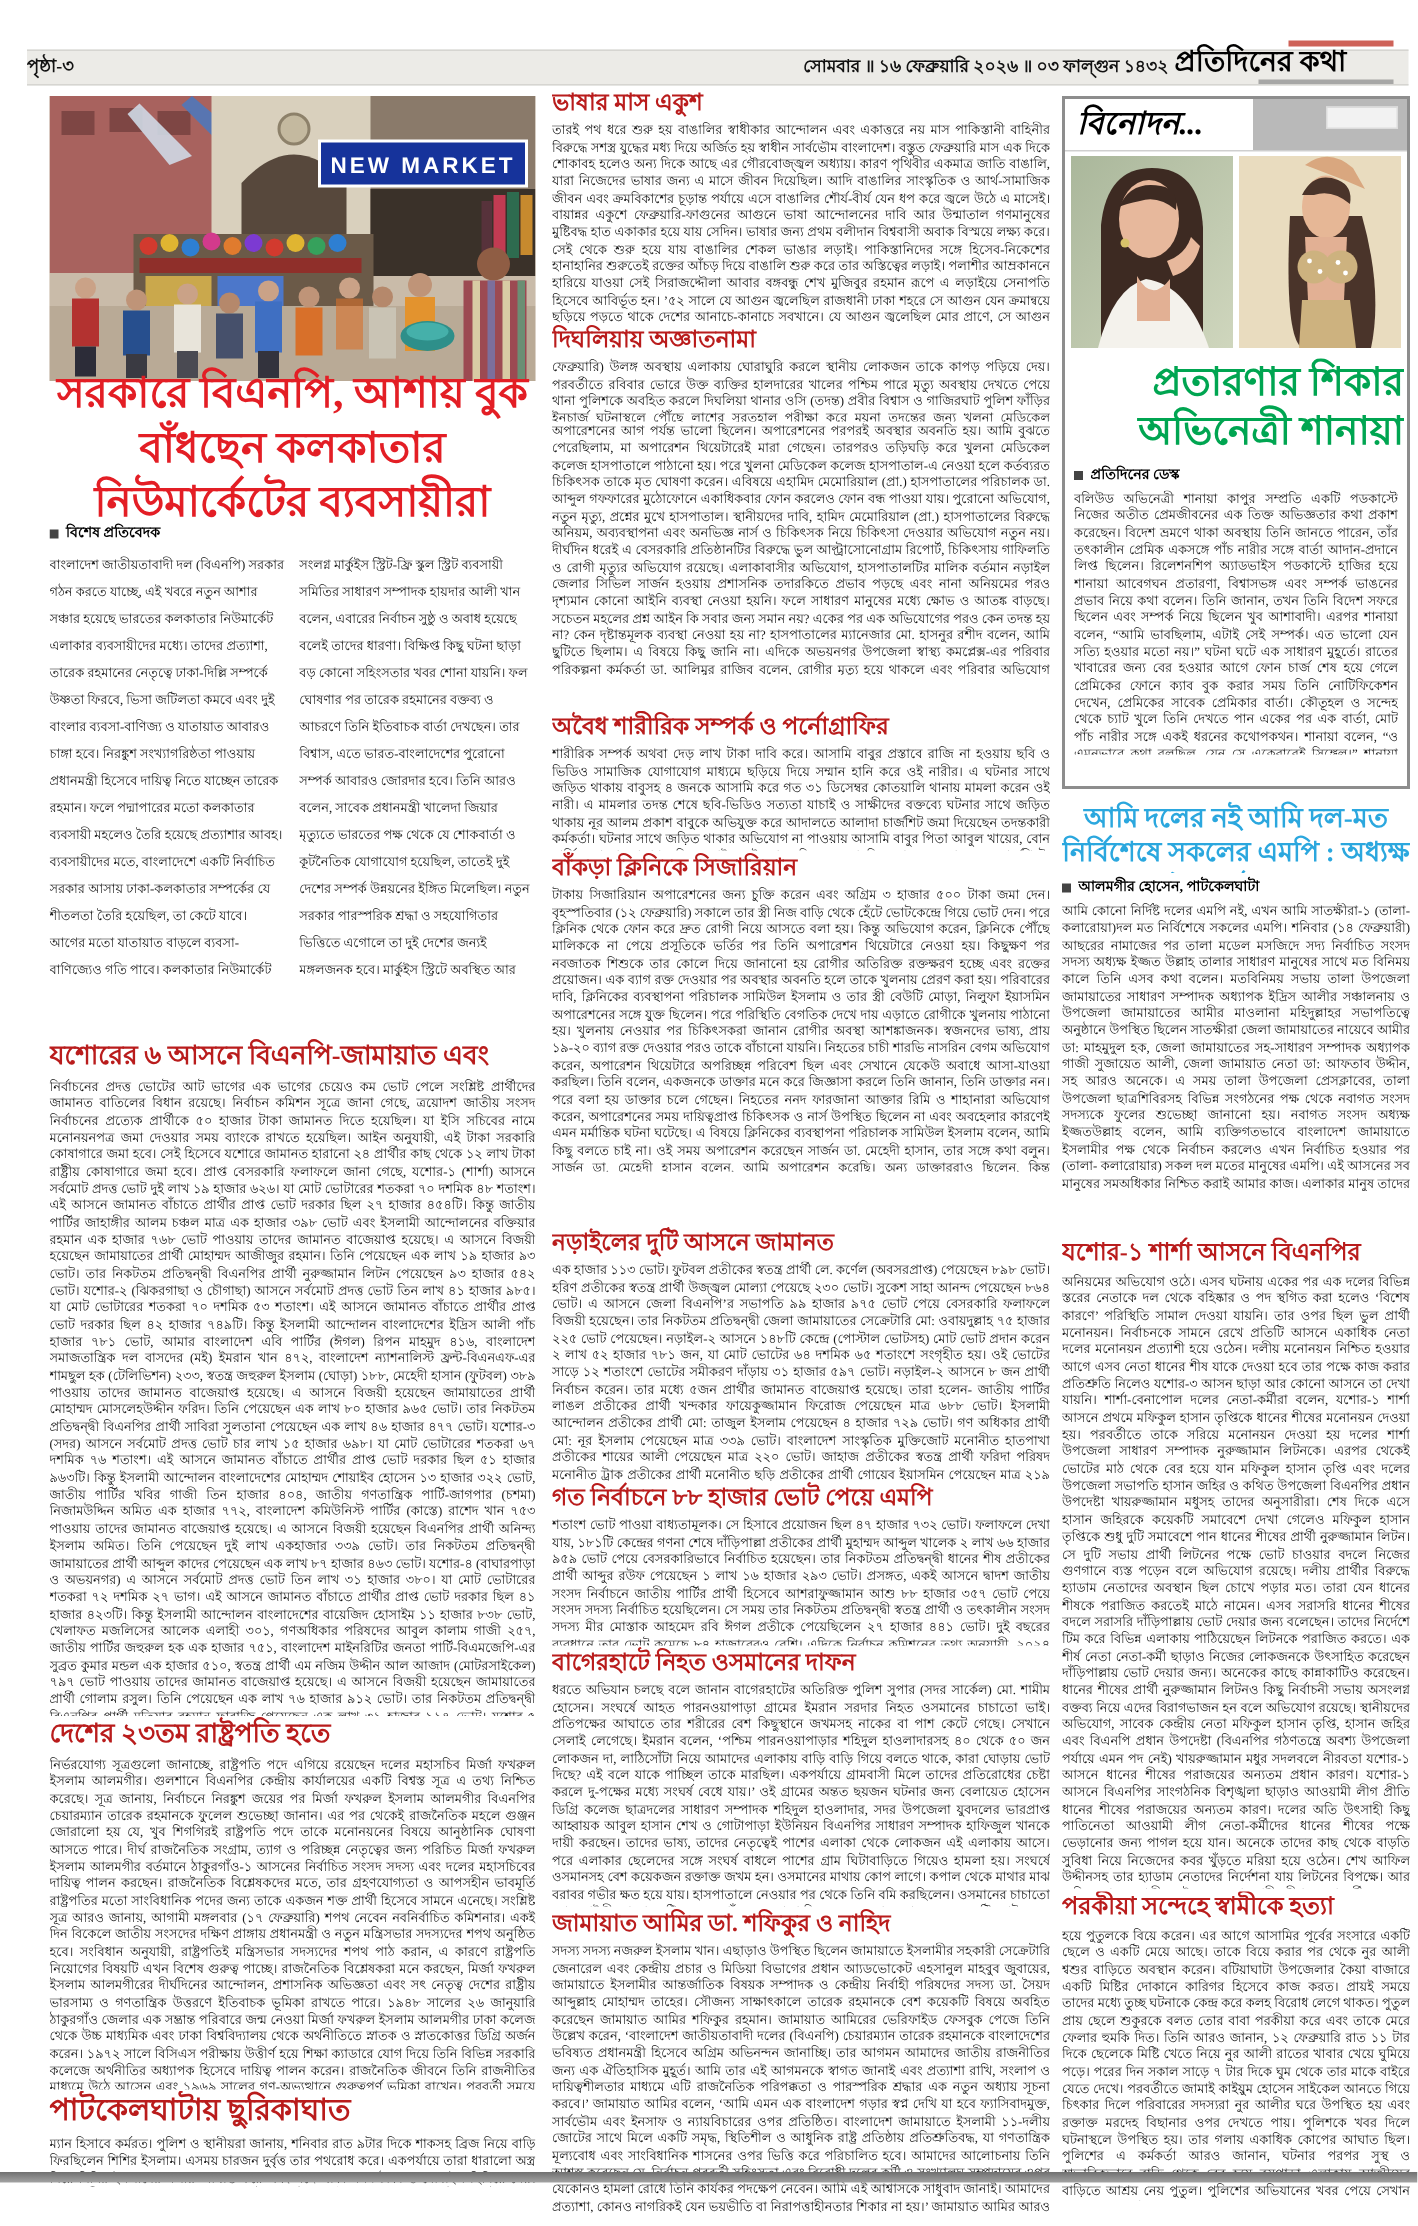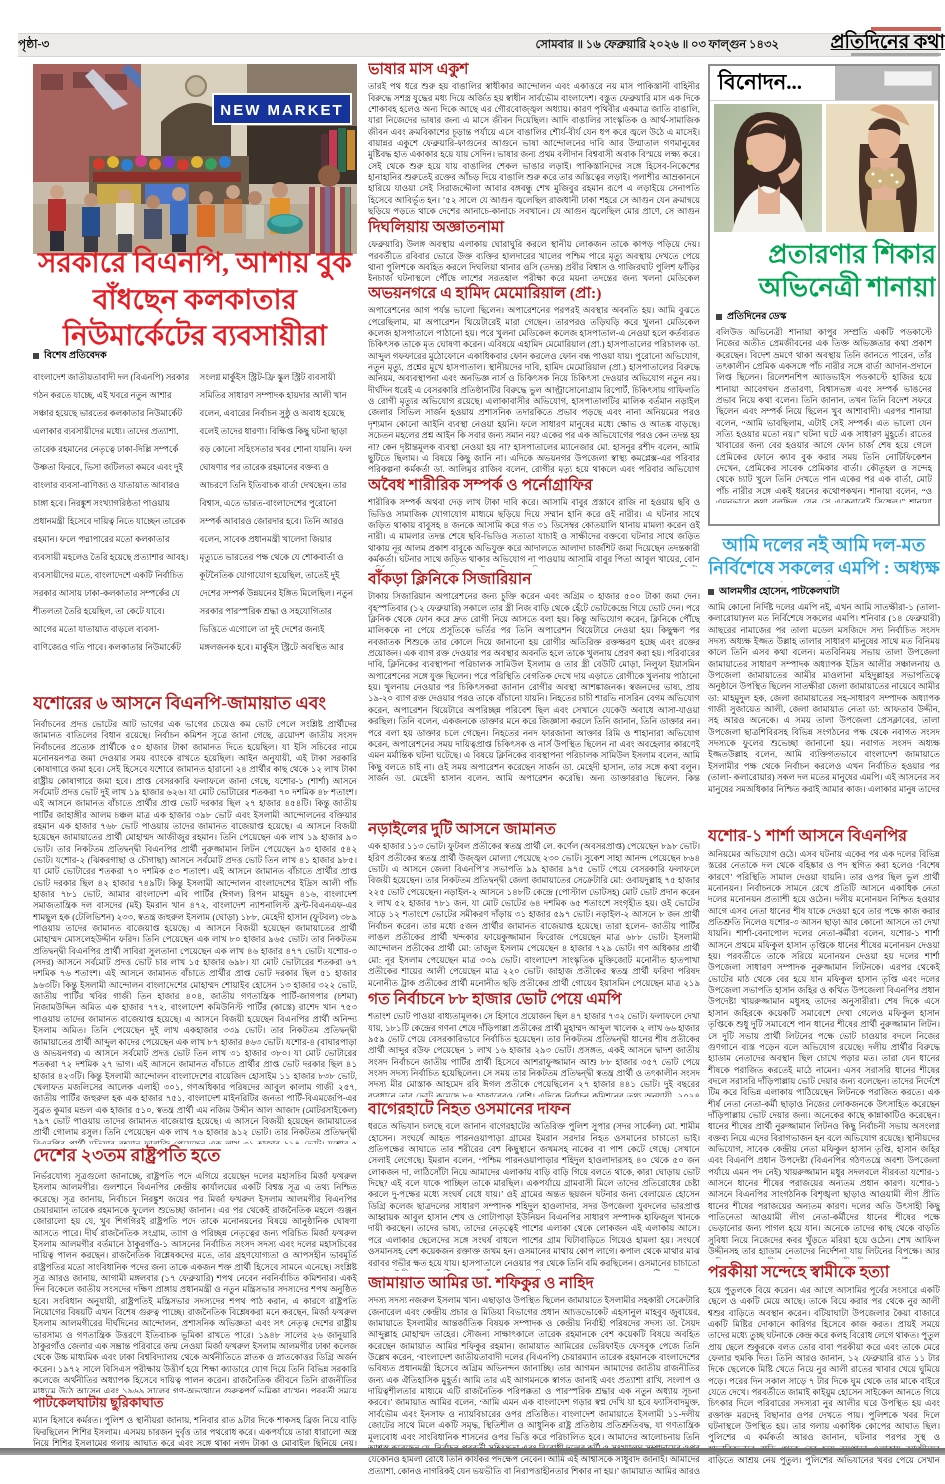--- a/index.html
+++ b/index.html
@@ -10,21 +10,21 @@
   }
   
   .header-bar{
     position:absolute;left:18px;right:6px;top:33px;height:22px;
     background:#ecebe7;border-top:1px solid #d6d5d1;border-bottom:1px solid #d6d5d1;
     display:flex;align-items:center;font-size:12px;font-weight:bold;color:#111;
   }
   .page-label{}
   .date-line{margin-left:auto;margin-right:160px;font-size:11.5px;}
   .masthead{
-    position:absolute;right:0;top:27px;width:150px;height:32px;text-align:right;text-decoration:underline;
+    position:absolute;right:12px;top:27px;width:150px;height:32px;text-align:left;
   }
   .masthead-top{height:4px;width:70px;margin:0 4px 1px auto;background:#c23b2e;opacity:.8;}
   .masthead-title{font-size:19px;font-weight:bold;color:#000;line-height:1;letter-spacing:0;}
   .masthead-bottom{height:3px;width:90px;margin:2px 4px 0 auto;background:#8a8a8a;opacity:.7;}
   
   .story{overflow:hidden;}
   .h-black{font-weight:bold;color:#b91c1c;line-height:1.25;}
   .h-mid{font-size:15.5px;margin:1px 0 3px 0;}
   .h-left-big{font-size:17.5px;margin:1px 0 4px 0;}
   .h-right{font-size:16px;margin:1px 0 3px 0;}
@@ -46,20 +46,21 @@
   #middle-region{position:absolute;left:368px;top:58px;width:332px;}
   
   #right-region{position:absolute;left:708px;top:64px;width:232px;}
   .ent-box{
     width:228px;height:458px;border:2px solid #8d8d8d;background:#fff;overflow:hidden;
   }
   .ent-title{
     height:34px;display:flex;align-items:center;position:relative;
     background:linear-gradient(to right,#ffffff 0 55%,#b9b9b9 55% 100%);
     border-bottom:1px solid #cfcfcf;
+    font-style:italic;
   }
   .ent-title-text{font-size:21px;font-weight:bold;color:#000;margin-left:8px;}
   .ent-title-box{position:absolute;right:6px;top:5px;width:46px;height:13px;background:#f2f2f2;border:1px solid #dcdcdc;}
   .ent-photos{display:flex;gap:4px;padding:3px 4px;}
   .ent-photo{width:108px;height:128px;overflow:hidden;}
   .headline-green{
     text-align:right;font-size:26px;font-weight:bold;color:#00a551;line-height:1.25;
     margin:4px 2px 2px 2px;height:68px;overflow:hidden;
   }
   .headline-blue{
@@ -183,39 +184,38 @@
     <div class="h-black h-left-big">যশোরের ৬ আসনে বিএনপি-জামায়াত এবং</div>
     <div class="body-text" style="height:426px;">নির্বাচনের প্রদত্ত ভোটের আট ভাগের এক ভাগের চেয়েও কম ভোট পেলে সংশ্লিষ্ট প্রার্থীদের জামানত বাতিলের বিধান রয়েছে। নির্বাচন কমিশন সূত্রে জানা গেছে, ত্রয়োদশ জাতীয় সংসদ নির্বাচনের প্রত্যেক প্রার্থীকে ৫০ হাজার টাকা জামানত দিতে হয়েছিল। যা ইসি সচিবের নামে মনোনয়নপত্র জমা দেওয়ার সময় ব্যাংকে রাখতে হয়েছিল। আইন অনুযায়ী, এই টাকা সরকারি কোষাগারে জমা হবে। সেই হিসেবে যশোরে জামানত হারানো ২৪ প্রার্থীর কাছ থেকে ১২ লাখ টাকা রাষ্ট্রীয় কোষাগারে জমা হবে। প্রাপ্ত বেসরকারি ফলাফলে জানা গেছে, যশোর-১ (শার্শা) আসনে সর্বমোট প্রদত্ত ভোট দুই লাখ ১৯ হাজার ৬২৬। যা মোট ভোটারের শতকরা ৭০ দশমিক ৪৮ শতাংশ। এই আসনে জামানত বাঁচাতে প্রার্থীর প্রাপ্ত ভোট দরকার ছিল ২৭ হাজার ৪৫৪টি। কিন্তু জাতীয় পার্টির জাহাঙ্গীর আলম চঞ্চল মাত্র এক হাজার ৩৯৮ ভোট এবং ইসলামী আন্দোলনের বক্তিয়ার রহমান এক হাজার ৭৬৮ ভোট পাওয়ায় তাদের জামানত বাজেয়াপ্ত হয়েছে। এ আসনে বিজয়ী হয়েছেন জামায়াতের প্রার্থী মোহাম্মদ আজীজুর রহমান। তিনি পেয়েছেন এক লাখ ১৯ হাজার ৯৩ ভোট। তার নিকটতম প্রতিদ্বন্দ্বী বিএনপির প্রার্থী নুরুজ্জামান লিটন পেয়েছেন ৯৩ হাজার ৫৪২ ভোট। যশোর-২ (ঝিকরগাছা ও চৌগাছা) আসনে সর্বমোট প্রদত্ত ভোট তিন লাখ ৪১ হাজার ৯৮৫। যা মোট ভোটারের শতকরা ৭০ দশমিক ৫৩ শতাংশ। এই আসনে জামানত বাঁচাতে প্রার্থীর প্রাপ্ত ভোট দরকার ছিল ৪২ হাজার ৭৪৯টি। কিন্তু ইসলামী আন্দোলন বাংলাদেশের ইদ্রিস আলী পাঁচ হাজার ৭৮১ ভোট, আমার বাংলাদেশ এবি পার্টির (ঈগল) রিপন মাহমুদ ৪১৬, বাংলাদেশ সমাজতান্ত্রিক দল বাসদের (মই) ইমরান খান ৪৭২, বাংলাদেশ ন্যাশনালিস্ট ফ্রন্ট-বিএনএফ-এর শামছুল হক (টেলিভিশন) ২৩৩, স্বতন্ত্র জহুরুল ইসলাম (ঘোড়া) ১৮৮, মেহেদী হাসান (ফুটবল) ৩৮৯ পাওয়ায় তাদের জামানত বাজেয়াপ্ত হয়েছে। এ আসনে বিজয়ী হয়েছেন জামায়াতের প্রার্থী মোহাম্মদ মোসলেহউদ্দীন ফরিদ। তিনি পেয়েছেন এক লাখ ৮০ হাজার ৯৬৫ ভোট। তার নিকটতম প্রতিদ্বন্দ্বী বিএনপির প্রার্থী সাবিরা সুলতানা পেয়েছেন এক লাখ ৪৬ হাজার ৪৭৭ ভোট। যশোর-৩ (সদর) আসনে সর্বমোট প্রদত্ত ভোট চার লাখ ১৫ হাজার ৬৯৮। যা মোট ভোটারের শতকরা ৬৭ দশমিক ৭৬ শতাংশ। এই আসনে জামানত বাঁচাতে প্রার্থীর প্রাপ্ত ভোট দরকার ছিল ৫১ হাজার ৯৬৩টি। কিন্তু ইসলামী আন্দোলন বাংলাদেশের মোহাম্মদ শোয়াইব হোসেন ১৩ হাজার ৩২২ ভোট, জাতীয় পার্টির খবির গাজী তিন হাজার ৪০৪, জাতীয় গণতান্ত্রিক পার্টি-জাগপার (চশমা) নিজামউদ্দিন অমিত এক হাজার ৭৭২, বাংলাদেশ কমিউনিস্ট পার্টির (কাস্তে) রাশেদ খান ৭৫৩ পাওয়ায় তাদের জামানত বাজেয়াপ্ত হয়েছে। এ আসনে বিজয়ী হয়েছেন বিএনপির প্রার্থী অনিন্দ্য ইসলাম অমিত। তিনি পেয়েছেন দুই লাখ একহাজার ৩৩৯ ভোট। তার নিকটতম প্রতিদ্বন্দ্বী জামায়াতের প্রার্থী আব্দুল কাদের পেয়েছেন এক লাখ ৮৭ হাজার ৪৬৩ ভোট। যশোর-৪ (বাঘারপাড়া ও অভয়নগর) এ আসনে সর্বমোট প্রদত্ত ভোট তিন লাখ ৩১ হাজার ৩৮০। যা মোট ভোটারের শতকরা ৭২ দশমিক ২৭ ভাগ। এই আসনে জামানত বাঁচাতে প্রার্থীর প্রাপ্ত ভোট দরকার ছিল ৪১ হাজার ৪২৩টি। কিন্তু ইসলামী আন্দোলন বাংলাদেশের বায়েজিদ হোসাইম ১১ হাজার ৮৩৮ ভোট, খেলাফত মজলিসের আলেক এলাহী ৩০১, গণঅধিকার পরিষদের আবুল কালাম গাজী ২৫৭, জাতীয় পার্টির জহুরুল হক এক হাজার ৭৫১, বাংলাদেশ মাইনরিটির জনতা পার্টি-বিএমজেপি-এর সুব্রত কুমার মন্ডল এক হাজার ৫১০, স্বতন্ত্র প্রার্থী এম নজিম উদ্দীন আল আজাদ (মোটরসাইকেল) ৭৯৭ ভোট পাওয়ায় তাদের জামানত বাজেয়াপ্ত হয়েছে। এ আসনে বিজয়ী হয়েছেন জামায়াতের প্রার্থী গোলাম রসুল। তিনি পেয়েছেন এক লাখ ৭৬ হাজার ৯১২ ভোট। তার নিকটতম প্রতিদ্বন্দ্বী বিএনপির প্রার্থী মতিয়ার রহমান ফারাজি পেয়েছেন এক লাখ ৩১ হাজার ৯১৭ ভোট। যশোর-৫ (মণিরামপুর) এ আসনে সর্বমোট প্রদত্ত ভোট দুই লাখ ৮৬ হাজার ৩২০। যা মোট ভোটারের শতকরা ৭৬ দশমিক ৫০ শতাংশ। এই আসনে জামানত বাঁচাতে প্রার্থীর প্রাপ্ত ভোট দরকার ছিল ৩৫ হাজার ৭৯০ ভোট। কিন্তু ইসলামী আন্দোলন বাংলাদেশের জয়নাল আবেদীন চার হাজার ৪০০ ভোট, জাতীয় পার্টির এমএ হালিম দুই হাজার ২৪৫, স্বতন্ত্র কামরুজ্জামান (ফুটবল) দুই হাজার ১০৩ পাওয়ায় তাদের জামানত বাজেয়াপ্ত হয়েছে। এ আসনে বিজয়ী হয়েছেন জামায়াতের প্রার্থী গাজী এনামুল হক। তিনি পেয়েছেন এক লাখ ৩২ হাজার ৮৭৬ ভোট। তার নিকটতম প্রতিদ্বন্দ্বী স্বতন্ত্র শহীন মোহাম্মদ ইকবাল হোসেন (কলস) প্রতীকে পেয়েছেন ৮৫ হাজার ৪৫ ভোট। এছাড়া বিএনপির প্রার্থী রশীদ আহমাদ পেয়েছেন ৫৪ হাজার ৮৭৫ ভোট। এই আসনে এই তিনজন প্রার্থী জামানত ফেরত পাবেন। যশোর-৬ (কেশবপুর) এ আসনে সর্বমোট প্রদত্ত ভোট এক লাখ ৭৮ হাজার ৫০৮। যা মোট ভোটারের শতকরা ৭৭ দশমিক ৯০ শতাংশ। এই আসনে জামানত বাঁচাতে প্রার্থীর প্রাপ্ত ভোট দরকার ছিল ২২ হাজার ৩১৪ ভোট। কিন্তু ইসলামী আন্দোলন বাংলাদেশের শহিদুল ইসলাম এক হাজার ২৮৫ ভোট, জাতীয় পার্টির জিএম হাসান ৯৯০, আমার বাংলাদেশ এবি পার্টির (ঈগল) মাহমুদ হাসান ৬৭২ ভোট পাওয়ায় তাদের জামানত বাজেয়াপ্ত হয়েছে। এ আসনে বিজয়ী হয়েছেন জামায়াতের প্রার্থী মোক্তার আলী। তিনি পেয়েছেন ৯২ হাজার ২৩৪ ভোট। তার নিকটতম প্রতিদ্বন্দ্বী বিএনপির প্রার্থী আবুল হোসেন আজাদ পেয়েছেন ৮০ হাজার ১৪১ ভোট।</div>
   </div>
 
   <div class="story" style="height:250px;">
     <div class="h-black h-left-big">দেশের ২৩তম রাষ্ট্রপতি হতে</div>
     <div class="body-text" style="height:222px;">নির্ভরযোগ্য সূত্রগুলো জানাচ্ছে, রাষ্ট্রপতি পদে এগিয়ে রয়েছেন দলের মহাসচিব মির্জা ফখরুল ইসলাম আলমগীর। গুলশানে বিএনপির কেন্দ্রীয় কার্যালয়ের একটি বিশ্বস্ত সূত্র এ তথ্য নিশ্চিত করেছে। সূত্র জানায়, নির্বাচনে নিরঙ্কুশ জয়ের পর মির্জা ফখরুল ইসলাম আলমগীর বিএনপির চেয়ারম্যান তারেক রহমানকে ফুলেল শুভেচ্ছা জানান। এর পর থেকেই রাজনৈতিক মহলে গুঞ্জন জোরালো হয় যে, খুব শিগগিরই রাষ্ট্রপতি পদে তাকে মনোনয়নের বিষয়ে আনুষ্ঠানিক ঘোষণা আসতে পারে। দীর্ঘ রাজনৈতিক সংগ্রাম, ত্যাগ ও পরিচ্ছন্ন নেতৃত্বের জন্য পরিচিত মির্জা ফখরুল ইসলাম আলমগীর বর্তমানে ঠাকুরগাঁও-১ আসনের নির্বাচিত সংসদ সদস্য এবং দলের মহাসচিবের দায়িত্ব পালন করছেন। রাজনৈতিক বিশ্লেষকদের মতে, তার গ্রহণযোগ্যতা ও আপসহীন ভাবমূর্তি রাষ্ট্রপতির মতো সাংবিধানিক পদের জন্য তাকে একজন শক্ত প্রার্থী হিসেবে সামনে এনেছে। সংশ্লিষ্ট সূত্র আরও জানায়, আগামী মঙ্গলবার (১৭ ফেব্রুয়ারি) শপথ নেবেন নবনির্বাচিত কমিশনার। একই দিন বিকেলে জাতীয় সংসদের দক্ষিণ প্রাঙ্গায় প্রধানমন্ত্রী ও নতুন মন্ত্রিসভার সদস্যদের শপথ অনুষ্ঠিত হবে। সংবিধান অনুযায়ী, রাষ্ট্রপতিই মন্ত্রিসভার সদস্যদের শপথ পাঠ করান, এ কারণে রাষ্ট্রপতি নিয়োগের বিষয়টি এখন বিশেষ গুরুত্ব পাচ্ছে। রাজনৈতিক বিশ্লেষকরা মনে করছেন, মির্জা ফখরুল ইসলাম আলমগীরের দীর্ঘদিনের আন্দোলন, প্রশাসনিক অভিজ্ঞতা এবং সৎ নেতৃত্ব দেশের রাষ্ট্রীয় ভারসাম্য ও গণতান্ত্রিক উত্তরণে ইতিবাচক ভূমিকা রাখতে পারে। ১৯৪৮ সালের ২৬ জানুয়ারি ঠাকুরগাঁও জেলার এক সম্ভ্রান্ত পরিবারে জন্ম নেওয়া মির্জা ফখরুল ইসলাম আলমগীর ঢাকা কলেজ থেকে উচ্চ মাধ্যমিক এবং ঢাকা বিশ্ববিদ্যালয় থেকে অর্থনীতিতে স্নাতক ও স্নাতকোত্তর ডিগ্রি অর্জন করেন। ১৯৭২ সালে বিসিএস পরীক্ষায় উত্তীর্ণ হয়ে শিক্ষা ক্যাডারে যোগ দিয়ে তিনি বিভিন্ন সরকারি কলেজে অর্থনীতির অধ্যাপক হিসেবে দায়িত্ব পালন করেন। রাজনৈতিক জীবনে তিনি রাজনীতির মাধ্যমে উঠে আসেন এবং ১৯৬৯ সালের গণ-অভ্যুত্থানে গুরুত্বপূর্ণ ভূমিকা রাখেন। পরবর্তী সময়ে সংসদ সদস্য, প্রতিমন্ত্রী এবং দীর্ঘদিন ধরে বিএনপির শীর্ষ নেতৃত্বে দায়িত্ব পালন করে আসছেন তিনি। ২০১৬ সালে বিএনপির মহাসচিব নির্বাচিত হওয়ার পর থেকে তিনি দলটির ইতিহাসে সবচেয়ে দীর্ঘমেয়াদি মহাসচিব হিসেবে পরিচিতি পান। গণতন্ত্র পুনঃপ্রতিষ্ঠা, স্বাধীন নির্বাচন এবং জনগণের মৌলিক অধিকারের দাবিতে আন্দোলনে নেতৃত্ব দেওয়া এই নেতা রাষ্ট্রপতি পদে দায়িত্ব পেলে তা দেশের রাজনৈতিক অঙ্গনে একটি গুরুত্বপূর্ণ বার্তা দেবে বলে মনে করছেন সংশ্লিষ্টরা।</div>
   </div>
 
   <div class="story" style="height:64px;">
-    <div class="h-black h-left-big" style="font-size:13px;">পাটকেলঘাটায় ছুরিকাঘাত</div>
+    <div class="h-black h-left-big" style="font-size:20px;">পাটকেলঘাটায় ছুরিকাঘাত</div>
     <div class="body-text" style="height:40px;">ম্যান হিসাবে কর্মরত। পুলিশ ও স্থানীয়রা জানায়, শনিবার রাত ৯টার দিকে শাকসহ ব্রিজ নিয়ে বাড়ি ফিরছিলেন শিশির ইসলাম। এসময় চারজন দুর্বৃত্ত তার পথরোধ করে। একপর্যায়ে তারা ধারালো অস্ত্র নিয়ে শিশির ইসলামের গলায় আঘাত করে এবং সঙ্গে থাকা নগদ টাকা ও মোবাইল ছিনিয়ে নেয়। পরে স্থানীয়রা গুরুতর অবস্থায় তাকে পাটকেলঘাটা নার্সিংহোমে নিয়ে যান। পাটকেলঘাটা থানার অফিসার ইনচার্জ (ওসি) এইচ এম লুৎফর কবির জানান, পুলিশ ইতোমধ্যে ঘটনাস্থল পরিদর্শন করেছে। তদন্ত করে আইনগত ব্যবস্থা নেওয়া হবে।</div>
   </div>
 </div>
 
 <div id="middle-region">
 
   <div class="story" style="height:158px;">
     <div class="h-black h-mid">ভাষার মাস একুশ</div>
     <div class="body-text" style="height:134px;">তারই পথ ধরে শুরু হয় বাঙালির স্বাধীকার আন্দোলন এবং একাত্তরে নয় মাস পাকিস্তানী বাহিনীর বিরুদ্ধে সশস্ত্র যুদ্ধের মধ্য দিয়ে অর্জিত হয় স্বাধীন সার্বভৌম বাংলাদেশ। বস্তুত ফেব্রুয়ারি মাস এক দিকে শোকাবহ হলেও অন্য দিকে আছে এর গৌরবোজ্জ্বল অধ্যায়। কারণ পৃথিবীর একমাত্র জাতি বাঙালি, যারা নিজেদের ভাষার জন্য এ মাসে জীবন দিয়েছিল। আদি বাঙালির সাংস্কৃতিক ও আর্থ-সামাজিক জীবন এবং ক্রমবিকাশের চূড়ান্ত পর্যায়ে এসে বাঙালির শৌর্য-বীর্য যেন ধপ করে জ্বলে উঠে এ মাসেই। বায়ান্নর একুশে ফেব্রুয়ারি-ফাগুনের আগুনে ভাষা আন্দোলনের দাবি আর উন্মাতাল গণমানুষের মুষ্টিবদ্ধ হাত একাকার হয়ে যায় সেদিন। ভাষার জন্য প্রথম বলীদান বিশ্ববাসী অবাক বিস্ময়ে লক্ষ্য করে। সেই থেকে শুরু হয়ে যায় বাঙালির শেকল ভাঙার লড়াই। পাকিস্তানিদের সঙ্গে হিসেব-নিকেশের হানাহানির শুরুতেই রক্তের আঁচড় দিয়ে বাঙালি শুরু করে তার অস্তিত্বের লড়াই। পলাশীর আম্রকাননে হারিয়ে যাওয়া সেই সিরাজদ্দৌলা আবার বঙ্গবন্ধু শেখ মুজিবুর রহমান রূপে এ লড়াইয়ে সেনাপতি হিসেবে আবির্ভূত হন। ’৫২ সালে যে আগুন জ্বলেছিল রাজধানী ঢাকা শহরে সে আগুন যেন ক্রমান্বয়ে ছড়িয়ে পড়তে থাকে দেশের আনাচে-কানাচে সবখানে। যে আগুন জ্বলেছিল মোর প্রাণে, সে আগুন ছড়িয়ে গেল সবখানে সবখানে সবখানে। বাঙালির বুকের ভেতর জ্বলে উঠা আগুন যেন সহস্র বাঙালির মধ্যে প্রবাহিত হতে থাকে। যা এসে শেষ হয় একাত্তরের ১৬ ডিসেম্বর চূড়ান্ত বিজয় অর্জনের মধ্য দিয়ে। পৃথিবীর মানচিত্রে জন্ম নেয় স্বাধীন সার্বভৌম বাংলাদেশ। এ ভাষার মাসেই শহীদদের স্মরণে আয়োজন করা হয় নানা অনুষ্ঠানের।</div>
   </div>
 
   <div class="story" style="height:66px;">
     <div class="h-black h-mid">দিঘলিয়ায় অজ্ঞাতনামা</div>
     <div class="body-text" style="height:42px;">ফেব্রুয়ারি) উলঙ্গ অবস্থায় এলাকায় ঘোরাঘুরি করলে স্থানীয় লোকজন তাকে কাপড় পড়িয়ে দেয়। পরবর্তীতে রবিবার ভোরে উক্ত ব্যক্তির হালদারের খালের পশ্চিম পারে মৃত্যু অবস্থায় দেখতে পেয়ে থানা পুলিশকে অবহিত করলে দিঘলিয়া থানার ওসি (তদন্ত) প্রবীর বিশ্বাস ও গাজিরঘাট পুলিশ ফাঁড়ির ইনচার্জ ঘটনাস্থলে পৌঁছে লাশের সুরতহাল পরীক্ষা করে ময়না তদন্তের জন্য খুলনা মেডিকেল কলেজের মর্গে প্রেরণ করেন।</div>
   </div>
 
   <div class="story" style="height:192px;">
-    <div class="h-black h-mid">অভয়নগরে এ হামিদ মেমোরিয়াল (প্রা:)</div>
     <div class="body-text" style="height:168px;">অপারেশনের আগ পর্যন্ত ভালো ছিলেন। অপারেশনের পরপরই অবস্থার অবনতি হয়। আমি বুঝতে পেরেছিলাম, মা অপারেশন থিয়েটারেই মারা গেছেন। তারপরও তড়িঘড়ি করে খুলনা মেডিকেল কলেজ হাসপাতালে পাঠানো হয়। পরে খুলনা মেডিকেল কলেজ হাসপাতাল-এ নেওয়া হলে কর্তব্যরত চিকিৎসক তাকে মৃত ঘোষণা করেন। এবিষয়ে এহামিদ মেমোরিয়াল (প্রা.) হাসপাতালের পরিচালক ডা. আব্দুল গফফারের মুঠোফোনে একাধিকবার ফোন করলেও ফোন বন্ধ পাওয়া যায়। পুরোনো অভিযোগ, নতুন মৃত্যু, প্রশ্নের মুখে হাসপাতাল। স্থানীয়দের দাবি, হামিদ মেমোরিয়াল (প্রা.) হাসপাতালের বিরুদ্ধে অনিয়ম, অব্যবস্থাপনা এবং অনভিজ্ঞ নার্স ও চিকিৎসক নিয়ে চিকিৎসা দেওয়ার অভিযোগ নতুন নয়। দীর্ঘদিন ধরেই এ বেসরকারি প্রতিষ্ঠানটির বিরুদ্ধে ভুল আল্ট্রাসোনোগ্রাম রিপোর্ট, চিকিৎসায় গাফিলতি ও রোগী মৃত্যুর অভিযোগ রয়েছে। এলাকাবাসীর অভিযোগ, হাসপাতালটির মালিক বর্তমান নড়াইল জেলার সিভিল সার্জন হওয়ায় প্রশাসনিক তদারকিতে প্রভাব পড়ছে এবং নানা অনিয়মের পরও দৃশ্যমান কোনো আইনি ব্যবস্থা নেওয়া হয়নি। ফলে সাধারণ মানুষের মধ্যে ক্ষোভ ও আতঙ্ক বাড়ছে। সচেতন মহলের প্রশ্ন আইন কি সবার জন্য সমান নয়? একের পর এক অভিযোগের পরও কেন তদন্ত হয় না? কেন দৃষ্টান্তমূলক ব্যবস্থা নেওয়া হয় না? হাসপাতালের ম্যানেজার মো. হাসনুর রশীদ বলেন, আমি ছুটিতে ছিলাম। এ বিষয়ে কিছু জানি না। এদিকে অভয়নগর উপজেলা স্বাস্থ্য কমপ্লেক্স-এর পরিবার পরিকল্পনা কর্মকর্তা ডা. আলিমুর রাজিব বলেন, রোগীর মৃত্যু হয়ে থাকলে এবং পরিবার অভিযোগ দিলে বিষয়টি তদন্ত করে প্রয়োজনীয় ব্যবস্থা গ্রহণ করা হবে। ঘটনার পর এলাকায় চরম উত্তেজনা বিরাজ করছে। স্থানীয় সচেতন মহল ও স্বজনরা দ্রুত নিরপেক্ষ তদন্ত কমিটি গঠন, অপারেশন থিয়েটারের সিসিটিভি ফুটেজ সংরক্ষণ, সংশ্লিষ্ট চিকিৎসক ও কর্মীদের জিজ্ঞাসাবাদ এবং দোষীদের বিরুদ্ধে কঠোর আইনগত ব্যবস্থা গ্রহণের দাবি জানিয়েছেন। একজন সুস্থ প্রসূতির অপারেশন টেবিলে মৃত্যু, এটি কি চিকিৎসা-গাফিলতি, নাকি অব্যবস্থাপনার নির্মম পরিণতি? অভয়নগরে বারবার অভিযোগ, তবুও নিরব প্রশাসন। এ হামিল মেমোরিয়াল (প্রা.) হাসপাতালে আর কত মৃত্যু হলে প্রশাসনের টনক নড়বে? এ প্রশ্নের উত্তর এখন তদন্তের ওপরই নির্ভর করছে। এবিষয় যশোর জেলা সিভিল সার্জন মো: মাসুদ রানা বলেন, এ হামিদ মেমোরিয়াল(প্রা) হাসপাতালে রোগী মারা যাওয়ার বিষয়টি আমার জানা নেই, আপনার কাছ থেকে শুনলাম। লিখিত অভিযোগ পেলে প্রয়োজনীয় ব্যবস্থা গ্রহণ করব।</div>
   </div>
 
   <div class="story" style="height:94px;">
     <div class="h-black h-mid">অবৈধ শারীরিক সম্পর্ক ও পর্নোগ্রাফির</div>
     <div class="body-text" style="height:70px;">শারীরিক সম্পর্ক অথবা দেড় লাখ টাকা দাবি করে। আসামি বাবুর প্রস্তাবে রাজি না হওয়ায় ছবি ও ভিডিও সামাজিক যোগাযোগ মাধ্যমে ছড়িয়ে দিয়ে সম্মান হানি করে ওই নারীর। এ ঘটনার সাথে জড়িত থাকায় বাবুসহ ৪ জনকে আসামি করে গত ৩১ ডিসেম্বর কোতয়ালি থানায় মামলা করেন ওই নারী। এ মামলার তদন্ত শেষে ছবি-ভিডিও সত্যতা যাচাই ও সাক্ষীদের বক্তব্যে ঘটনার সাথে জড়িত থাকায় নূর আলম প্রকাশ বাবুকে অভিযুক্ত করে আদালতে আলাদা চার্জশিট জমা দিয়েছেন তদন্তকারী কর্মকর্তা। ঘটনার সাথে জড়িত থাকার অভিযোগ না পাওয়ায় আসামি বাবুর পিতা আবুল খায়ের, বোন নার্গিস আক্তার প্রকাশ তুলি ও ভাই নূর ইসলাম রবিনের অব্যাহতির আবেদন করা হয়েছে চার্জশিটে। চার্জশিটে অভিযুক্ত নূর আলম প্রকাশ বাবুকে পলাতক দেখানো হয়েছে।</div>
   </div>
 
   <div class="story" style="height:214px;">
     <div class="h-black h-mid">বাঁকড়া ক্লিনিকে সিজারিয়ান</div>

